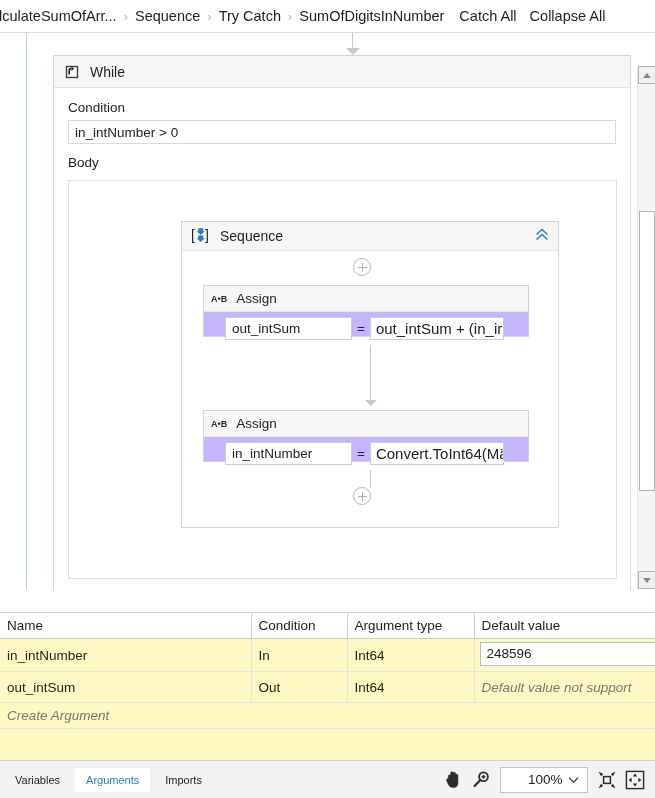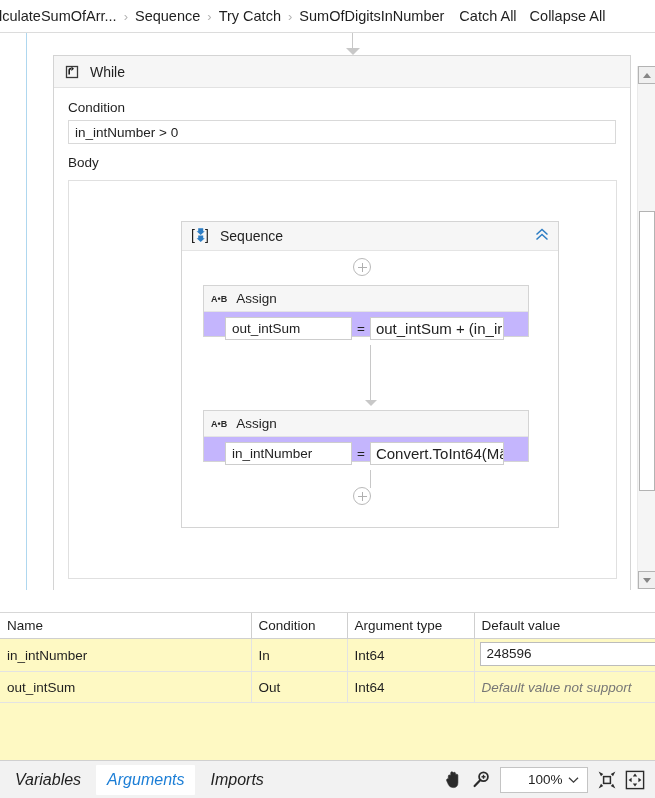--- a/index.html
+++ b/index.html
@@ -411,27 +411,26 @@
     position: absolute;
     left: 0; top: 760px;
     width: 655px; height: 38px;
     background: #f2f2f2;
     border-top: 1px solid #d0d0d0;
     display: flex;
     align-items: center;
     box-sizing: border-box;
   }
   .bottom-tab {
-    font-size: 16px;
+    font-size: 11px;
     padding: 6px 11px;
     margin-left: 4px;
     color: #1f1f1f;
     cursor: pointer;
     border-radius: 1px;
-    font-style: italic;
   }
   .bottom-tab.active {
     background: #ffffff;
     color: #1c7ed6;
   }
   #status-spacer { flex: 1; }
   .status-icon-btn {
     width: 28px; height: 28px;
     display: flex;
     align-items: center;
@@ -595,20 +594,25 @@
         </td>
       </tr>
       <tr>
         <td>out_intSum</td>
         <td>Out</td>
         <td>Int64</td>
         <td>
           <span class="placeholder-text">Default value not support</span>
         </td>
       </tr>
+      <tr id="create-argument-row">
+        <td colspan="4">
+          <span id="create-argument-label">Create Argument</span>
+        </td>
+      </tr>
     </tbody>
   </table>
 </div>
 
 <div id="status-bar">
   <div class="bottom-tab">Variables</div>
   <div class="bottom-tab active">Arguments</div>
   <div class="bottom-tab">Imports</div>
 
   <div id="status-spacer"></div>

